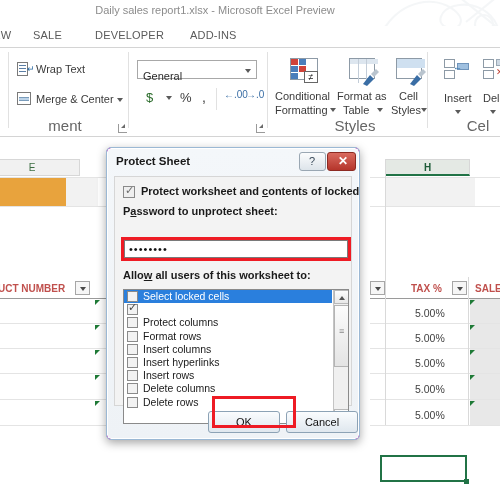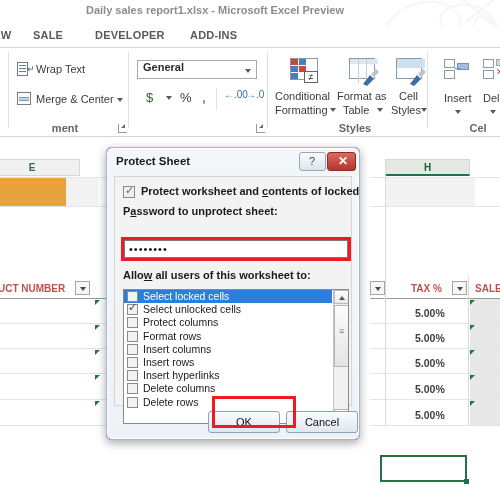--- a/index.html
+++ b/index.html
@@ -37,21 +37,21 @@
   .tab.t1 { left: 33px; }
   .tab.t2 { left: 95px; }
   .tab.t3 { left: 190px; }
 
   .ribbon {
     position: absolute; left: 0; top: 47px; width: 500px; height: 90px;
     background: #ffffff; border-top: 1px solid #d4d4d4; border-bottom: 1px solid #d4d4d4;
   }
   .grp-sep { position: absolute; top: 4px; width: 1px; height: 76px; background: #e1e1e1; }
   .grp-label {
-    position: absolute; bottom: 2px; font-size: 11px; color: #666; text-align: center;
+    position: absolute; bottom: 2px; font-size: 15px; color: #666; text-align: center;
     white-space: nowrap;
   }
   .dlg-launcher {
     position: absolute; bottom: 3px; width: 9px; height: 9px;
     border: 1px solid #9a9a9a; border-top: none; border-right: none;
   }
   .dlg-launcher:after {
     content: ""; position: absolute; left: 2px; top: 0px;
     border-left: 4px solid transparent; border-bottom: 4px solid #6b6b6b;
   }
@@ -68,21 +68,21 @@
   .icon-wrap .arr { position:absolute; left:10px; top:3px; color:#2e6da4; font-size:9px; line-height:9px; }
 
   
   .icon-merge { width: 14px; height: 13px; border: 1px solid #7a7a7a; background: #fff; }
   .icon-merge .band { position:absolute; left:1px; right:1px; top:4px; height:4px; background:#bcd3e8; border-top:1px solid #7a9cbb; border-bottom:1px solid #7a9cbb;}
 
   .combo {
     position: absolute; border: 1px solid #a8a8a8; background: #fff;
     font-size: 11px; color: #2a2a2a; padding: 2px 4px;
   }
-  .combo .cv { position: absolute; left: 5px; top: 0; }
+  .combo .cv { position: absolute; left: 5px; top: 9px; }
   .combo .carat { position: absolute; right: 5px; top: 8px; border-left:3px solid transparent; border-right:3px solid transparent; border-top:4px solid #5a5a5a;}
 
   .num-btn { position: absolute; font-size: 13px; color: #2a6b2a; }
   .small-carat { position:absolute; border-left:3px solid transparent; border-right:3px solid transparent; border-top:4px solid #5a5a5a; }
 
   .acct-icons { position:absolute; font-size:8px; color:#3a6ea5; line-height:8px; }
 
   
   .sheet { position: absolute; left: 0; top: 137px; width: 500px; height: 363px; background: #ffffff; }
 
@@ -161,21 +161,21 @@
   .sb-btn.up .ar { top:5px; border-left:3px solid transparent; border-right:3px solid transparent; border-bottom:4px solid #555; }
   .sb-btn.dn .ar { top:5px; border-left:3px solid transparent; border-right:3px solid transparent; border-top:4px solid #555; }
   .sb-thumb { position:absolute; left:0; top:15px; width:15px; height:62px; background:linear-gradient(#fcfcfc,#e4e4e4); border:1px solid #b4b4b4;}
   .sb-thumb:after { content:"≡"; position:absolute; left:4px; top:20px; font-size:9px; color:#888; }
 
   .dlg-btn { position:absolute; height:22px; width:72px; background:linear-gradient(#fafcfe,#dfe7ee);
              border:1px solid #8ca2b5; border-radius:3px; font-size:11px; color:#111;
              text-align:center; line-height:20px; font-family:"Liberation Sans", sans-serif; }
   .ok-hl { position:absolute; left:212px; top:396px; width:84px; height:32px; border:3px solid #ee1b24; }
 
-  .nomark { user-select:none;font-weight:bold; }
+  .nomark { user-select:none; }
 </style>
 </head>
 <body>
 
 <div id="app">
 
   <div class="titlebar">
     <div class="title nomark">Daily sales report1.xlsx - Microsoft Excel Preview</div>
     <svg class="deco" viewBox="0 0 120 40">
       <g fill="none" stroke="#eceff2" stroke-width="2.2">
@@ -392,41 +392,40 @@
         <div class="field-label nomark" style="top:92px;"><span>Allo</span><u>w</u><span> all users of this worksheet to:</span></div>
 
         <div class="listbox">
           <div id="perm-list" style="position:absolute; left:0; top:0; right:16px;">
               <div class="li sel">
                 <div class="lc"></div>
                 <div class="lt">Select locked cells</div>
               </div>
               <div class="li">
                 <div class="lc on"></div>
-                <div class="lt">Select unlocked cells</div>
               </div>
               <div class="li">
                 <div class="lc"></div>
                 <div class="lt">Protect columns</div>
               </div>
               <div class="li">
                 <div class="lc"></div>
                 <div class="lt">Format rows</div>
               </div>
               <div class="li">
                 <div class="lc"></div>
                 <div class="lt">Insert columns</div>
               </div>
               <div class="li">
                 <div class="lc"></div>
+                <div class="lt">Insert hyperlinks</div>
+              </div>
+              <div class="li">
+                <div class="lc"></div>
                 <div class="lt">Insert rows</div>
-              </div>
-              <div class="li">
-                <div class="lc"></div>
-                <div class="lt">Insert hyperlinks</div>
               </div>
               <div class="li">
                 <div class="lc"></div>
                 <div class="lt">Delete columns</div>
               </div>
               <div class="li">
                 <div class="lc"></div>
                 <div class="lt">Delete rows</div>
               </div>
             </div>

